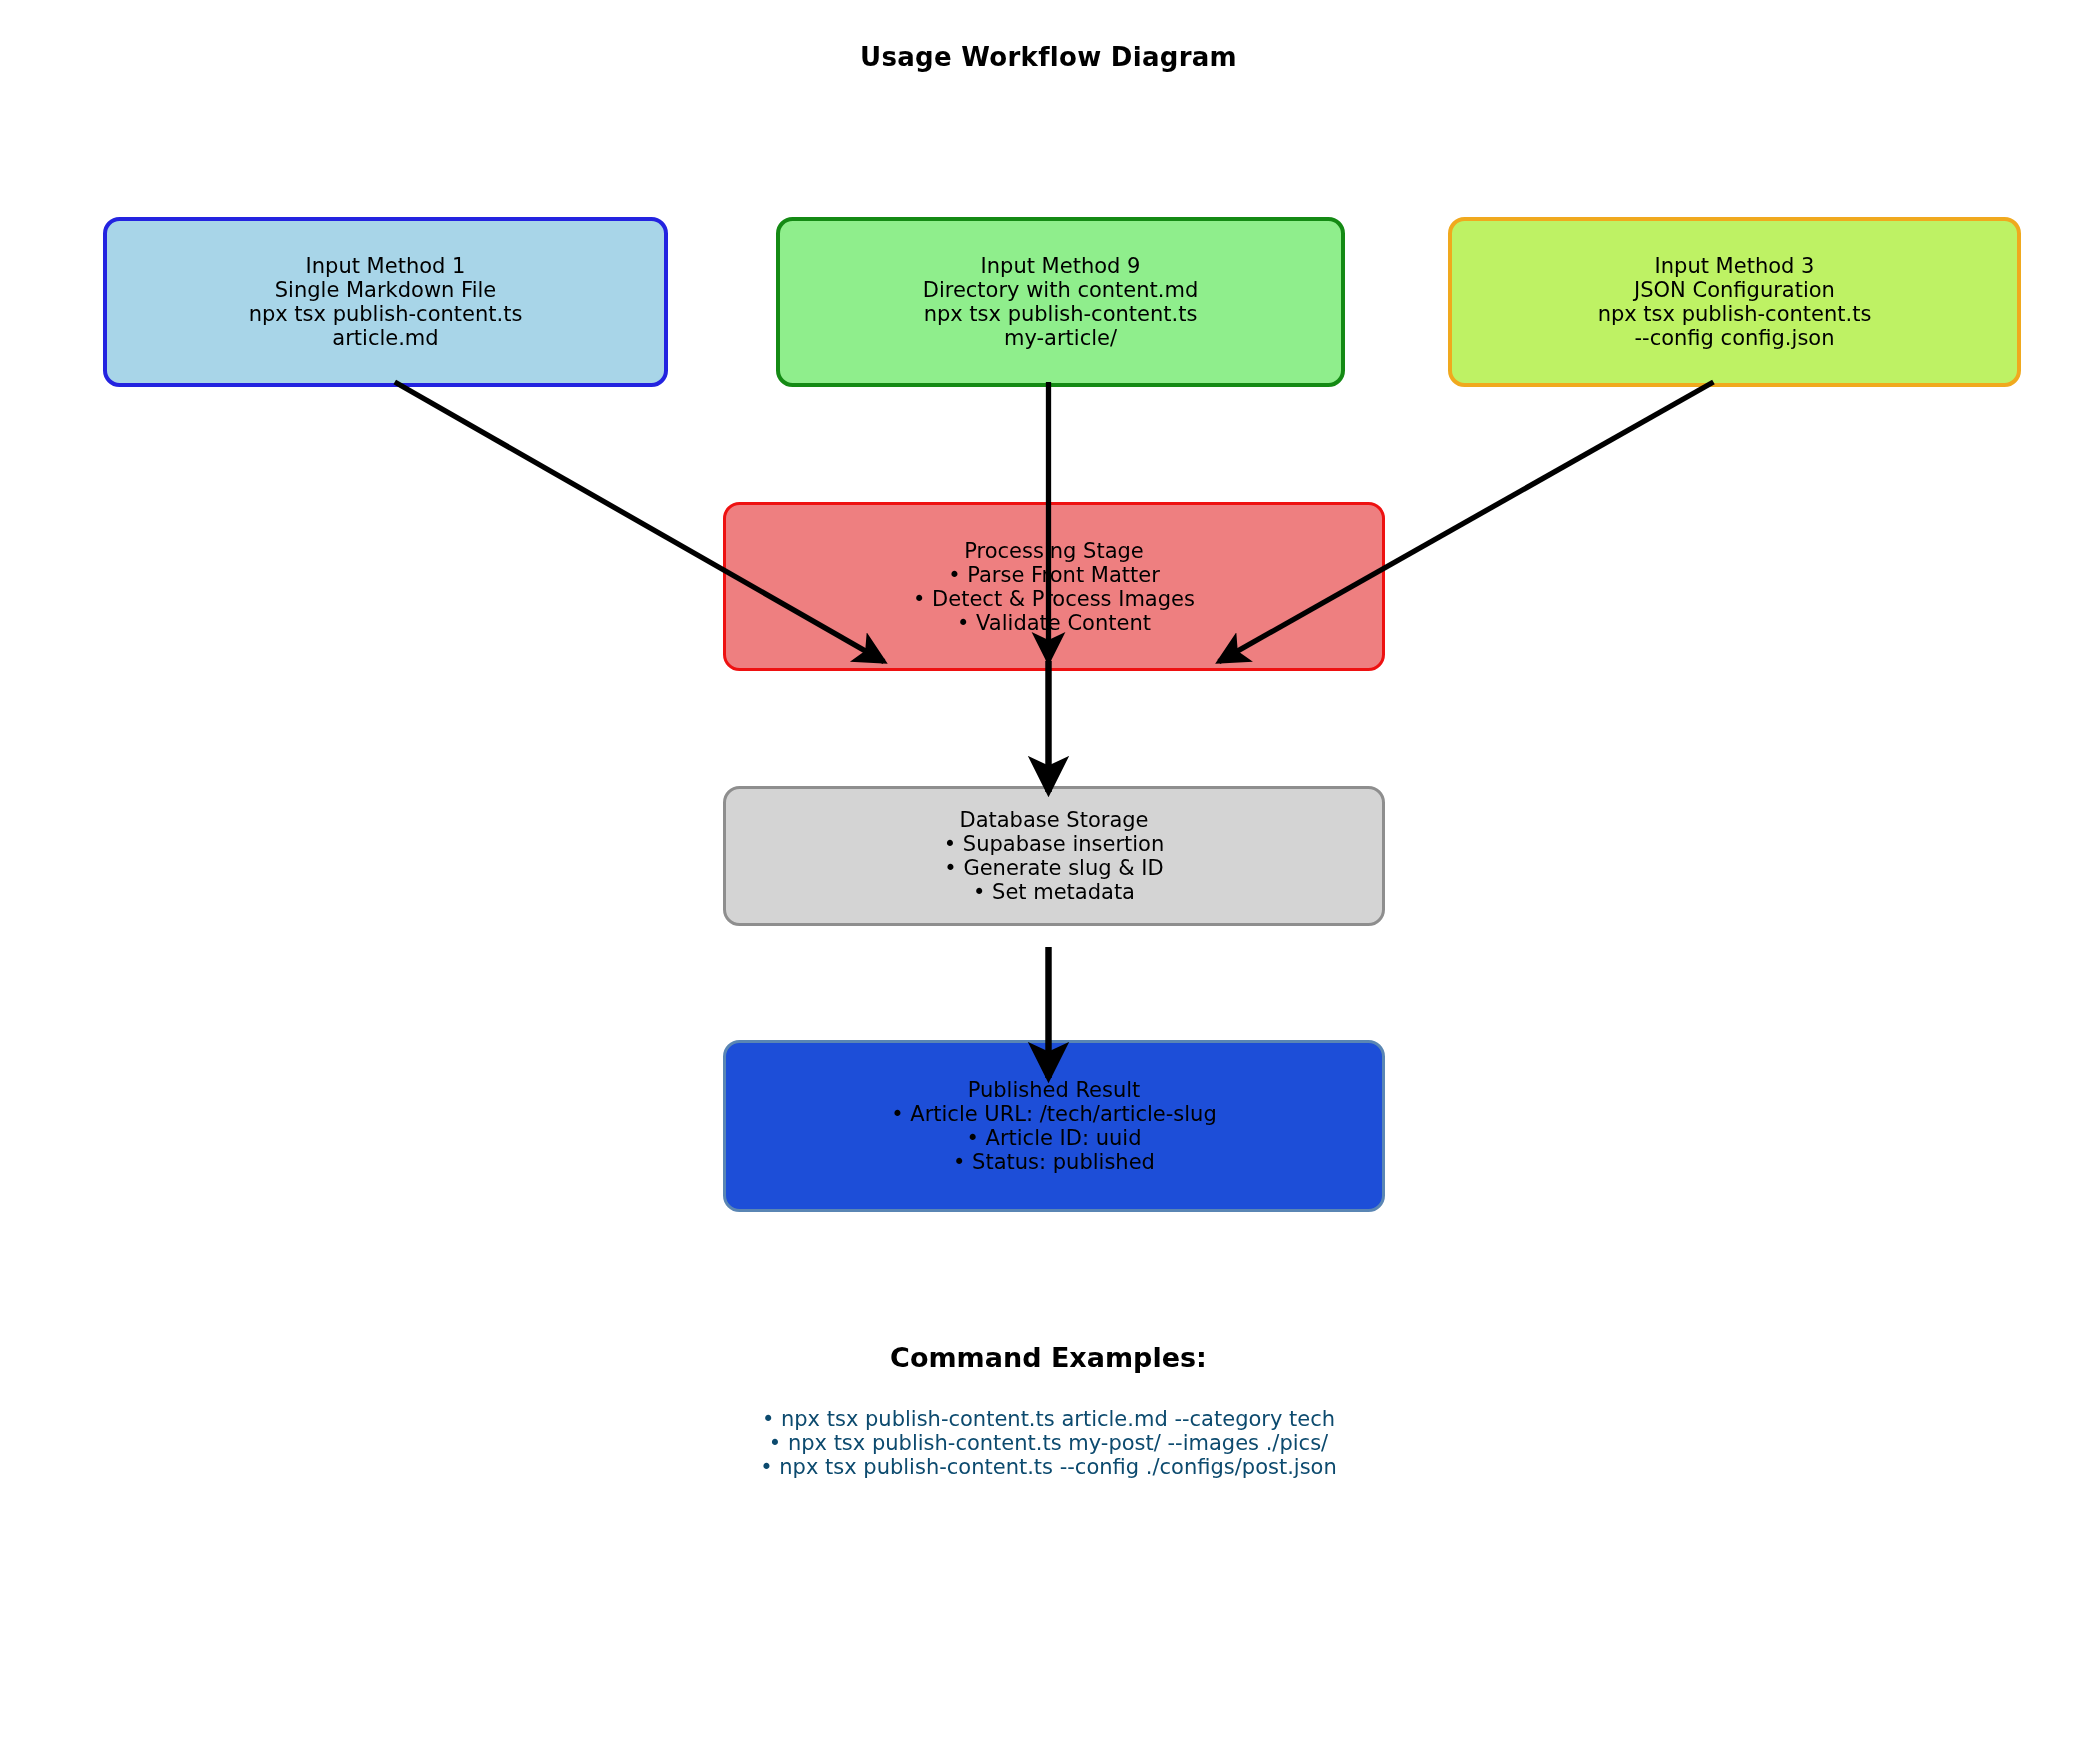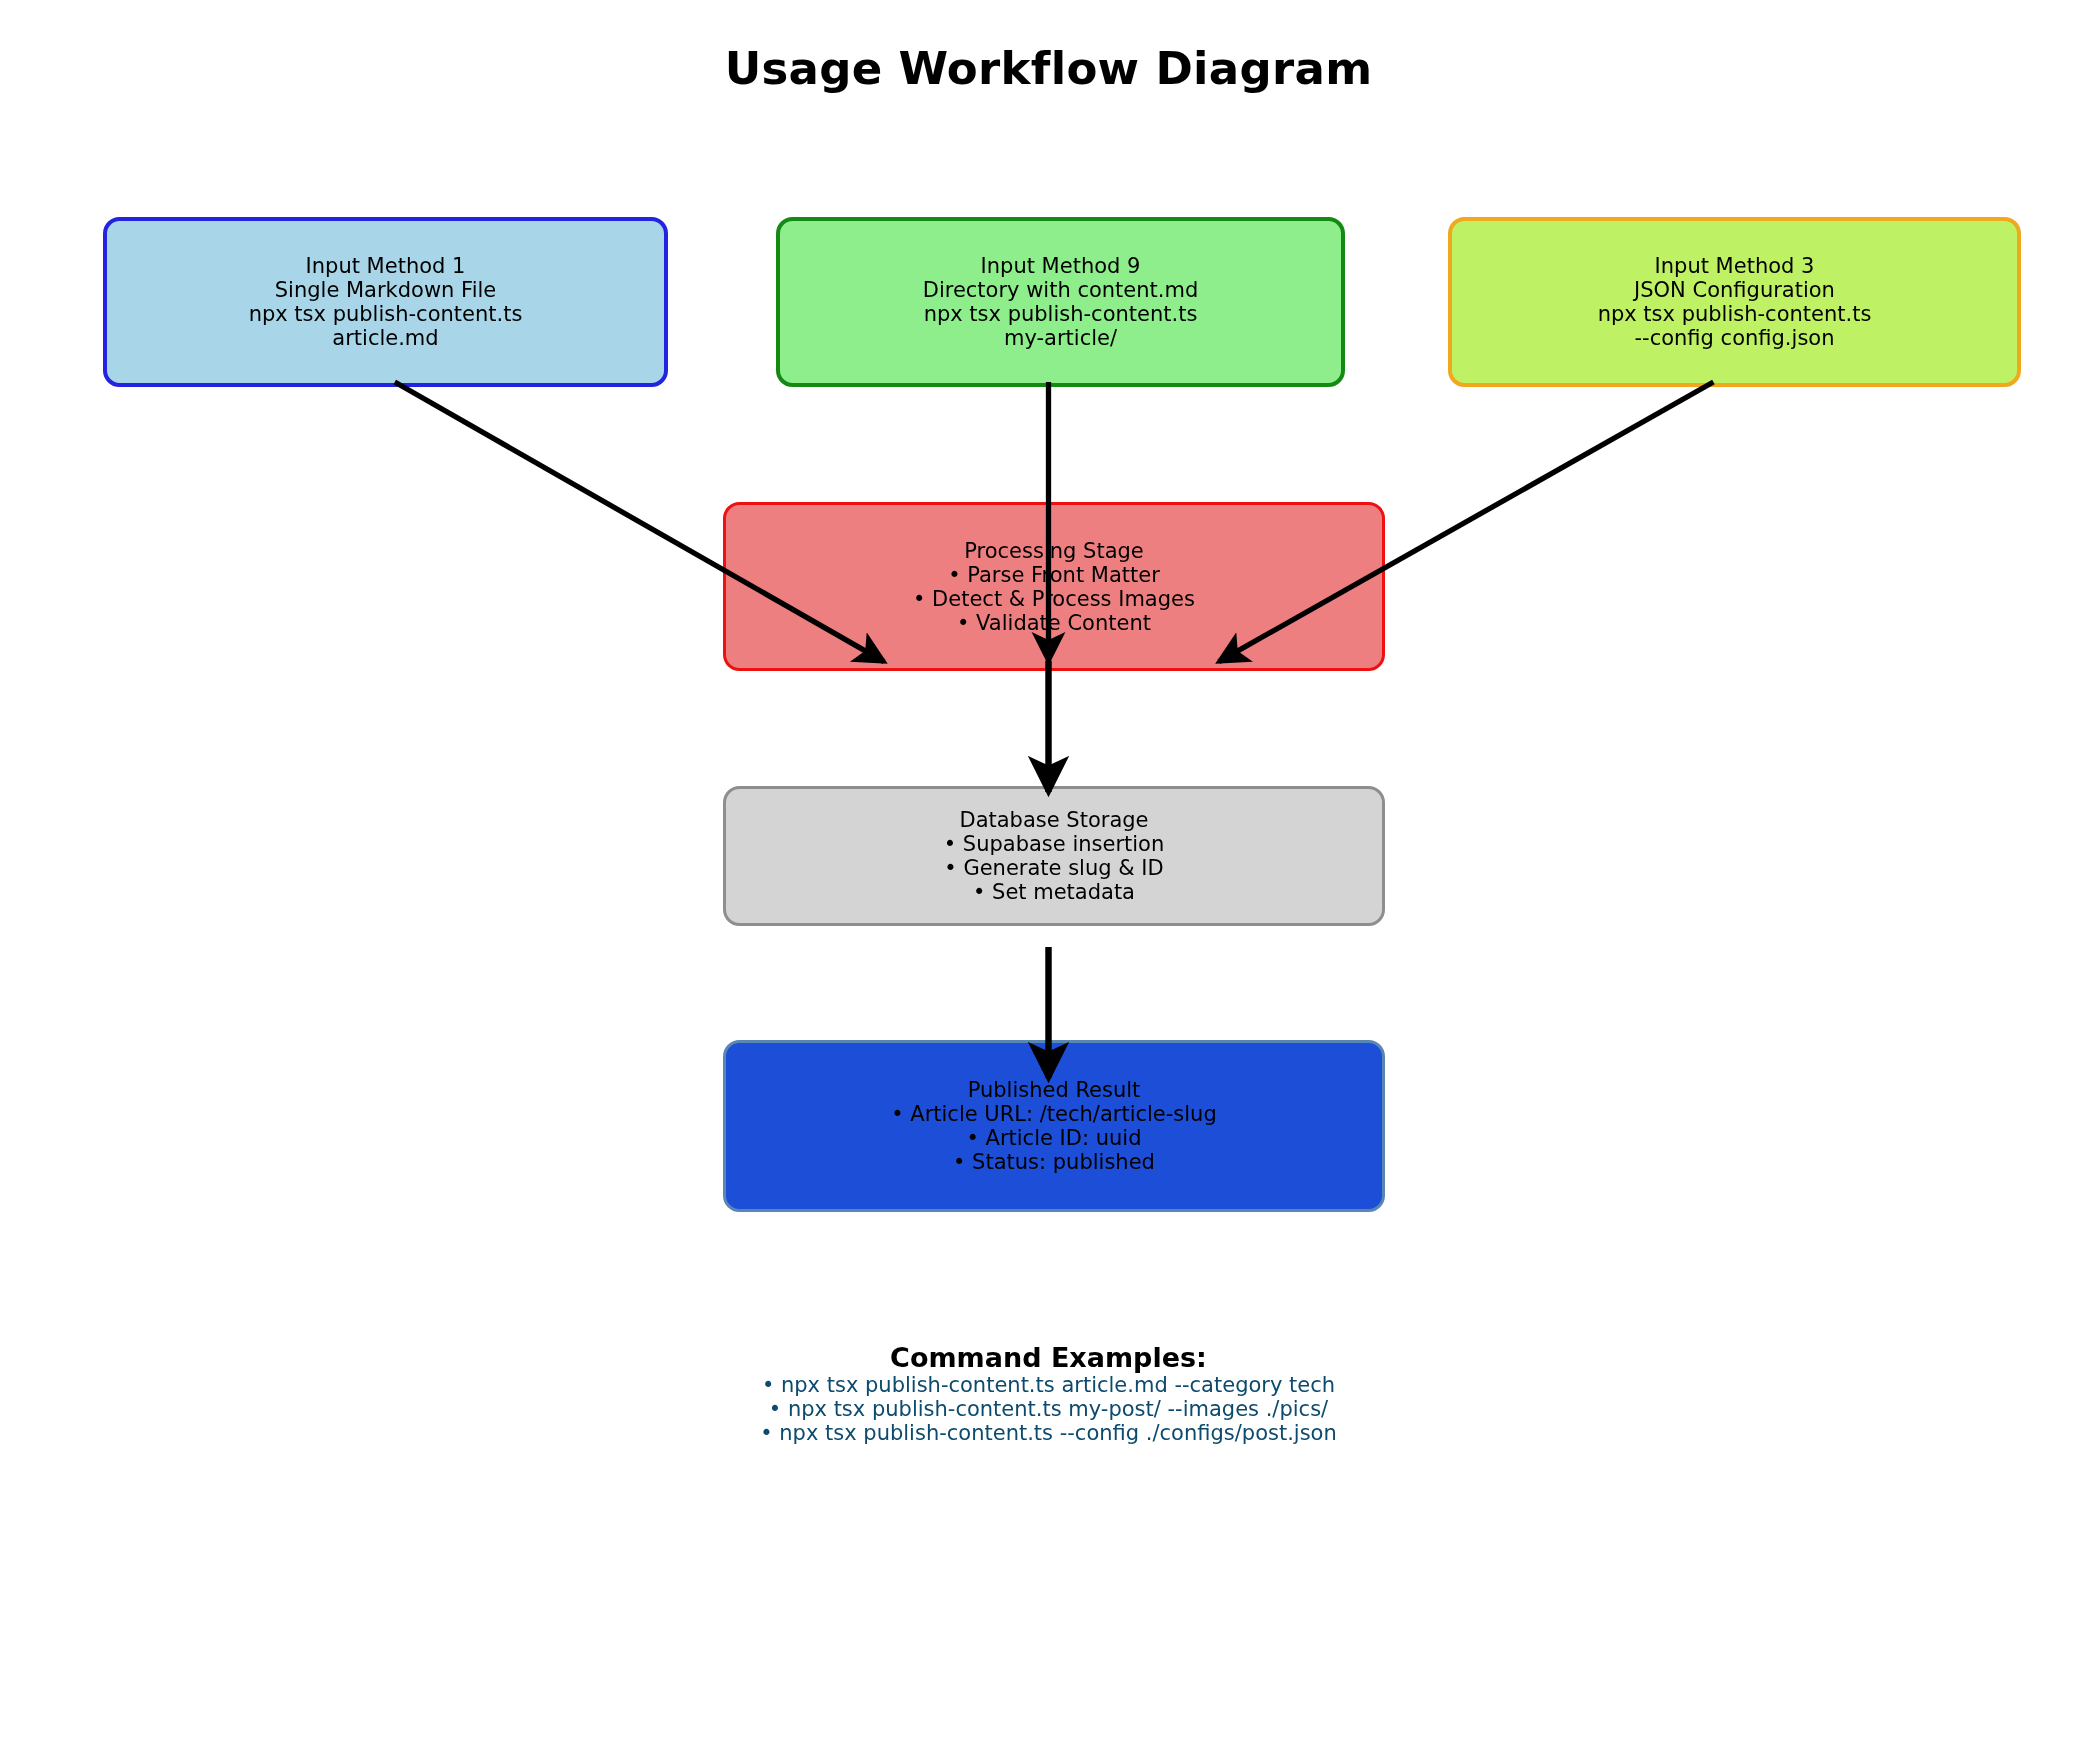--- a/index.html
+++ b/index.html
@@ -14,21 +14,21 @@
     background: #ffffff;
     overflow: hidden;
     font-family: "DejaVu Sans", sans-serif;
   }
   #diagram-title {
     position: absolute;
     left: 0;
     top: 42px;
     width: 2097px;
     text-align: center;
-    font-size: 45px;
+    font-size: 26px;
     font-weight: bold;
     color: #000000;
     letter-spacing: 0.3px;
   }
   .node {
     position: absolute;
     box-sizing: border-box;
     border-radius: 16.5px;
     display: flex;
     flex-direction: column;
@@ -88,20 +88,21 @@
     position: absolute;
     left: 0;
     top: 1342px;
     width: 2097px;
     text-align: center;
   }
   #command-examples-heading {
     font-size: 27px;
     font-weight: bold;
     color: #000000;
+    margin-bottom: 34px;
   }
   #command-examples .cmd-line {
     font-size: 21px;
     line-height: 24px;
     color: #0c4a6e;
     white-space: nowrap;
   }
 </style>
 </head>
 <body>

